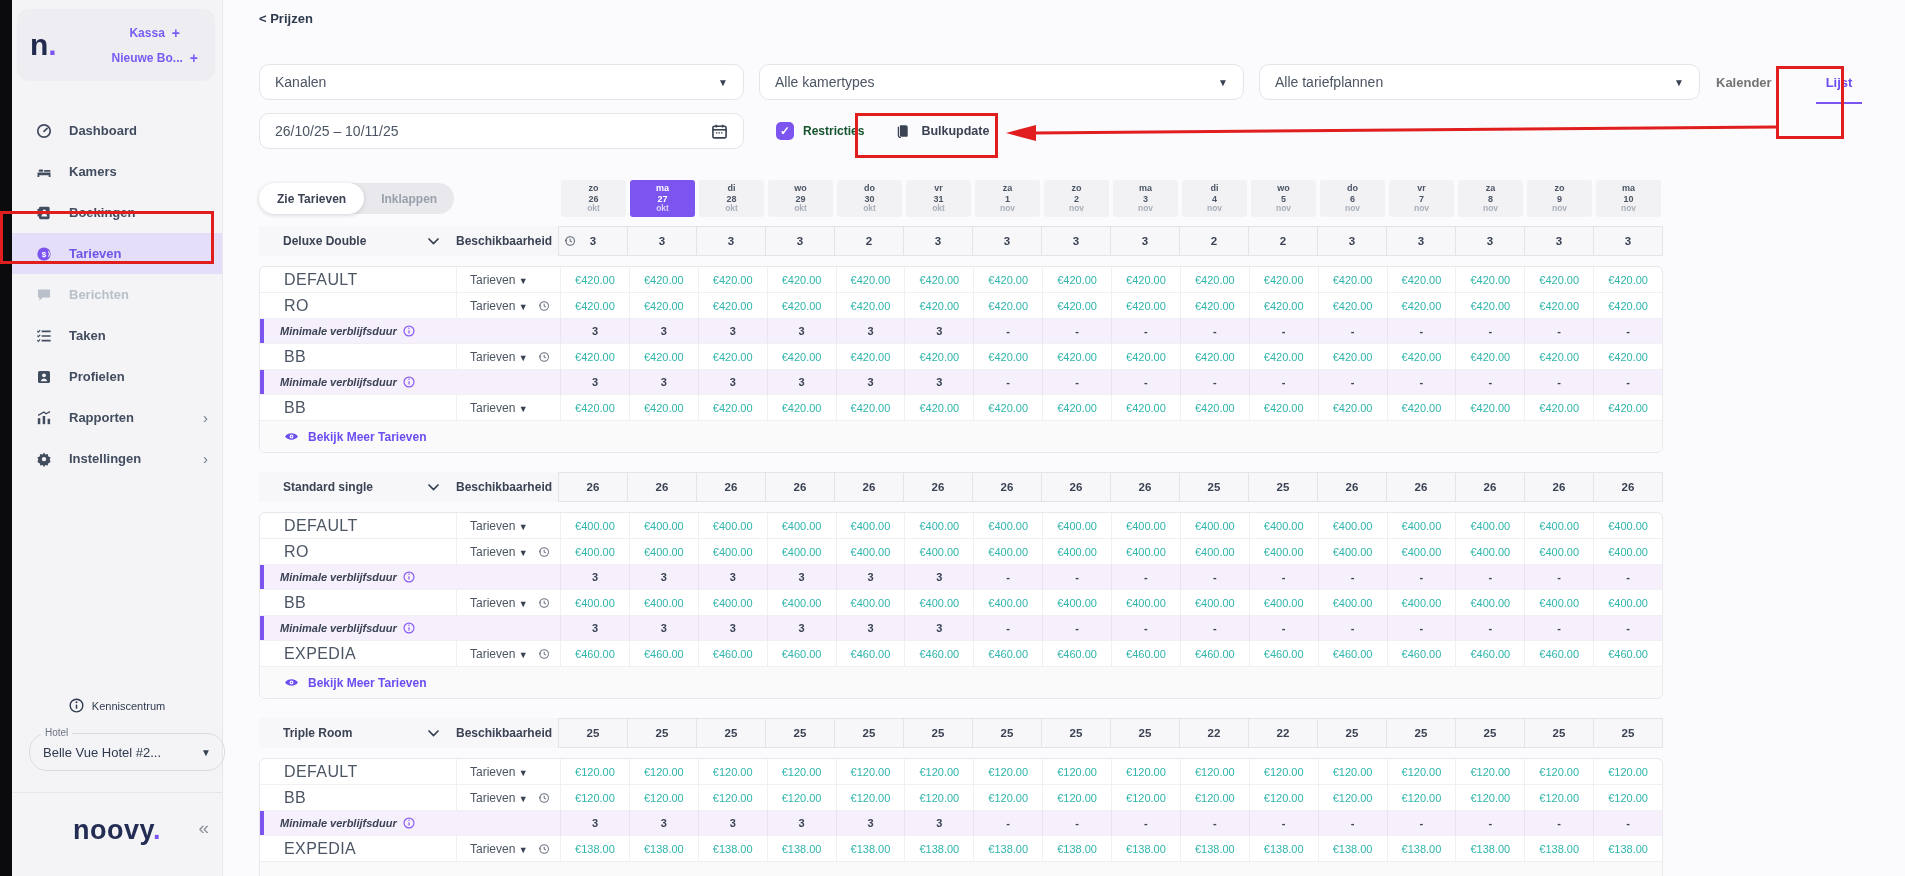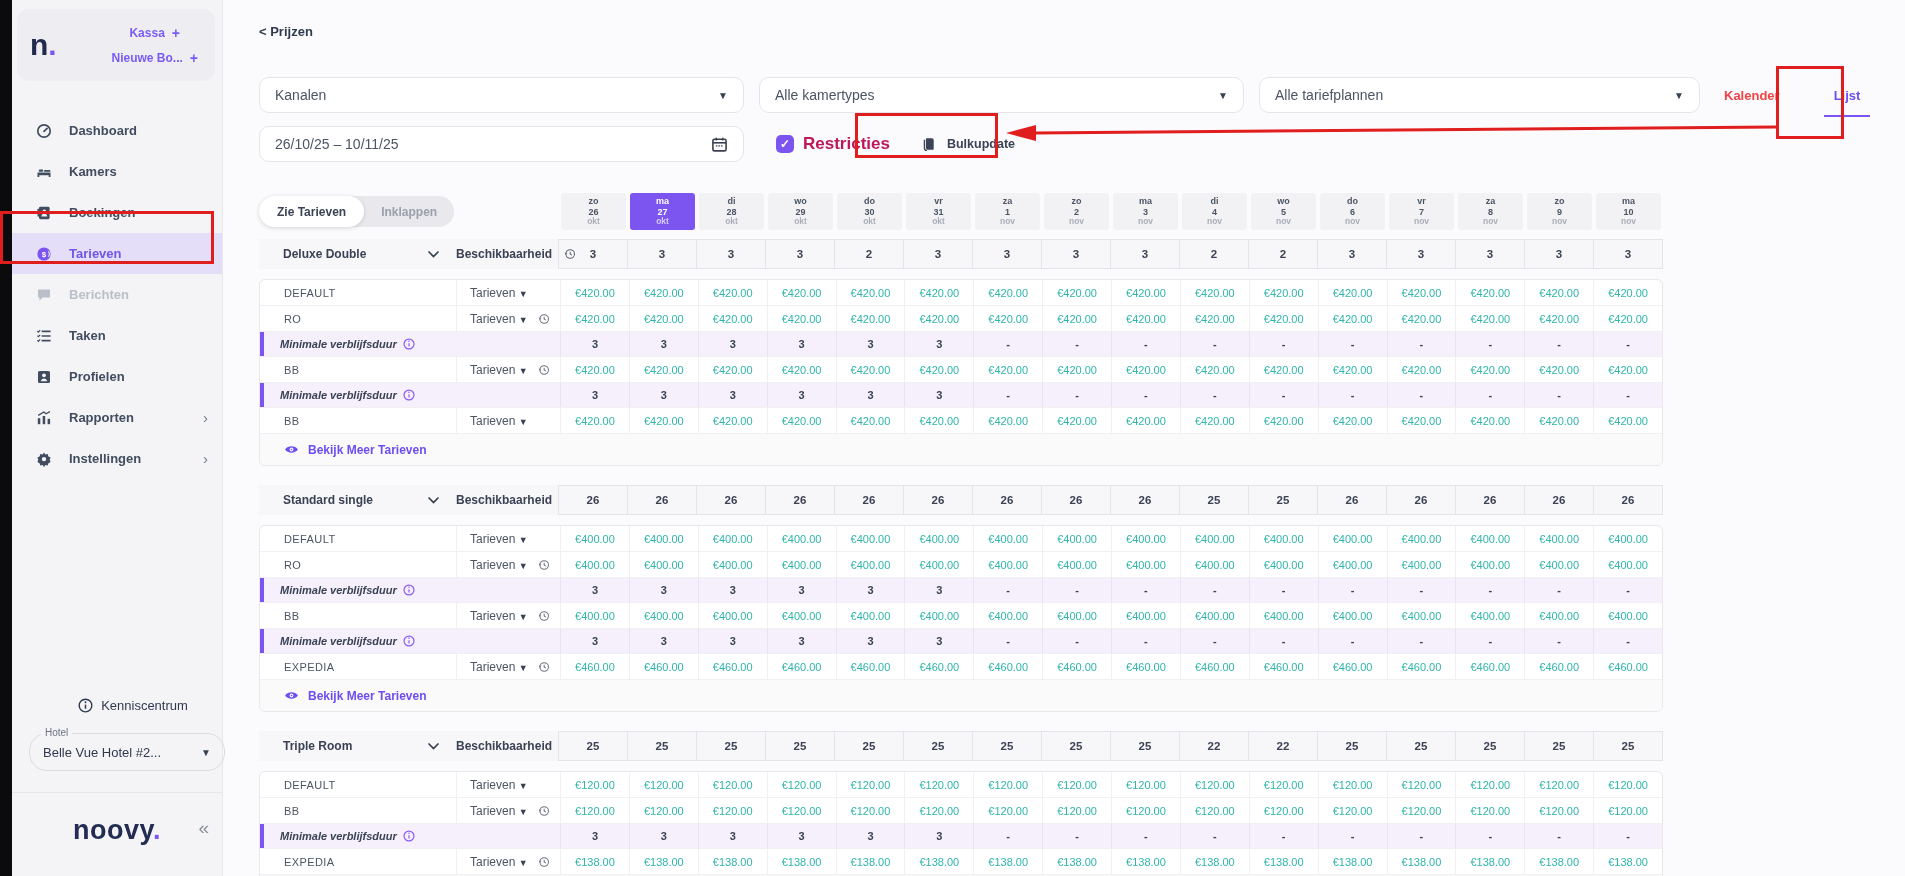--- a/index.html
+++ b/index.html
@@ -23,51 +23,51 @@
   .nav { margin-top:29px; }
   .nav-item { height:41px; display:flex; align-items:center; gap:17px; padding:0 14px 0 24px; font-size:13px; font-weight:600; color:#414c5e; cursor:pointer; }
   .nav-item.active { background:#e4def9; color:#6f56e8; }
   .nav-item.active .icn { color:#7c55f0; }
   .nav-item.disabled { color:#b9c0ca; }
   .nav-item .icn { color:#414c5e; }
   .nav-item.disabled .icn { color:#b9c0ca; }
   .nav-chevron { margin-left:auto; color:#707a8a; font-size:15px; font-weight:400; }
   .icn { display:inline-flex; }
   .icn svg { width:16px; height:16px; display:block; }
-  .kennis { position:absolute; left:16px; top:698px; width:100%; display:flex; align-items:center; justify-content:center; gap:8px; font-size:13px; font-weight:500; color:#2f3a4f; cursor:pointer; }
+  .kennis { position:absolute; left:0; top:698px; width:100%; display:flex; align-items:center; justify-content:center; gap:8px; font-size:11px; font-weight:500; color:#2f3a4f; cursor:pointer; }
   .kennis .icn svg { width:15px; height:15px; }
   .hotel-select { position:absolute; left:17px; top:733px; width:196px; height:38px; border:1px solid #d9dbe1; border-radius:18px; display:flex; align-items:center; padding:0 13px; cursor:pointer; }
   .hotel-label { position:absolute; top:-7px; left:11px; background:#f4f4f7; padding:0 4px; font-size:10px; color:#6b7280; }
   .hotel-value { font-size:13px; color:#2f3a4f; white-space:nowrap; overflow:hidden; }
   .hotel-caret { margin-left:auto; font-size:10px; color:#374151; }
   .side-divider { position:absolute; top:792px; left:0; width:211px; border-top:1px solid #e5e6ea; }
   .brand-row { position:absolute; top:810px; left:0; width:100%; height:40px; display:flex; align-items:center; justify-content:center; }
   .brand-text { font-size:27px; font-weight:700; color:#232c52; letter-spacing:.5px; }
   .brand-dot { color:#7c55f0; }
   .collapse-btn { position:absolute; right:13px; top:817px; color:#8a9099; font-size:19px; cursor:pointer; }
 
   
   .main { position:absolute; left:223px; top:0; right:0; bottom:0; }
-  .breadcrumb { margin:24px 0 0 36px; font-size:13px; font-weight:700; color:#2f3a4f; cursor:pointer; width:max-content; }
+  .breadcrumb { margin:11px 0 0 36px; font-size:13px; font-weight:700; color:#2f3a4f; cursor:pointer; width:max-content; }
   .filters-row { display:flex; align-items:center; margin:38px 0 0 36px; height:36px; }
   .select, .date-input { height:36px; border:1px solid #e4e5ea; background:#fff; border-radius:10px; display:flex; align-items:center; padding:0 15px; font-size:14px; color:#4b5563; cursor:pointer; }
   .sel-caret { margin-left:auto; font-size:10px; color:#374151; }
   .f-channels { width:485px; }
   .f-rooms { width:485px; margin-left:15px; }
   .f-plans { width:441px; margin-left:15px; }
-  .view-btn { margin-left:16px; padding:0 8px; font-size:13px; font-weight:700; color:#ef4444; cursor:pointer; position:relative; }
+  .view-btn { margin-left:8px; padding:0 8px; font-size:13px; font-weight:700; color:#737373; cursor:pointer; position:relative; }
   .view-btn.list-active { margin-left:38px; color:#6d4df2; }
   .tab-underline { position:absolute; left:50%; transform:translateX(-50%); bottom:-14px; width:46px; height:2px; background:#7c55f0; }
   .row2 { display:flex; align-items:center; margin:13px 0 0 36px; height:36px; }
   .date-input { width:485px; cursor:pointer; }
   .cal-icn { margin-left:auto; color:#374151; }
   .cal-icn svg { width:17px; height:17px; display:block; }
   .restr { margin-left:32px; display:flex; align-items:center; gap:9px; cursor:pointer; }
   .checkbox { width:18px; height:18px; border-radius:5px; background:#7c55f0; color:#fff; display:flex; align-items:center; justify-content:center; font-size:12px; font-weight:700; }
-  .restr-label { font-size:17px; font-weight:700; color:#be185d; }
+  .restr-label { font-size:12px; font-weight:700; color:#14532d; }
   .bulk-btn { margin-left:32px; display:flex; align-items:center; gap:11px; font-size:12.5px; font-weight:700; color:#3a4254; cursor:pointer; }
   .bulk-btn .icn { color:#3a4254; }
   .bulk-btn .icn svg { width:14px; height:14px; }
 
   
   .table-wrap { margin:31px 0 0 36px; width:1404px; }
   .grid { display:grid; grid-template-columns:196px 104px repeat(16, 1fr); }
   .hdr-row { align-items:center; }
   .toggle-wrap { grid-column:1/3; display:flex; align-items:center; }
   .toggle { background:#e9e9ed; border-radius:17px; height:31px; display:inline-flex; align-items:center; }
@@ -86,21 +86,21 @@
   .hcell.room .icn { color:#374151; }
   .hcell.room .icn svg { width:11px; height:7px; }
   .hcell.avail-label { gap:12px; padding-left:1px; }
   .hcell.avail-label .icn { color:#5b6472; }
   .hcell.avail-label .icn svg { width:12px; height:12px; }
   .hcell.avail { justify-content:center; border:1px solid #e3e4e9; margin-left:-1px; font-size:11.5px; }
 
   .rate-card { margin-top:10px; border:1px solid #e7e7ec; border-radius:6px; background:#fff; overflow:hidden; margin-bottom:19px; }
   .row { height:26px; border-bottom:1px solid #f0f0f3; }
   .cell { display:flex; align-items:center; }
-  .rname { padding-left:24px; font-size:11px; color:#4b5563; letter-spacing:.4px; }
+  .rname { padding-left:24px; font-size:16px; color:#4b5563; letter-spacing:.4px; }
   .tar { border-left:1px solid #f0f0f3; padding:0 10px 0 13px; font-size:12px; color:#4b5563; justify-content:space-between; cursor:pointer; }
   .tar .caret { font-size:9px; color:#374151; }
   .tar .icn { color:#6b7280; }
   .tar .icn svg { width:12px; height:12px; }
   .price { justify-content:center; border-left:1px solid #f0f0f3; color:#2fb5ab; font-size:11px; cursor:pointer; }
   .row.minstay { background:#f5f0fc; box-shadow:inset 4px 0 0 #7c55f0; height:25px; }
   .mname { padding-left:20px; gap:6px; font-size:11px; font-weight:600; color:#3a4254;font-style:italic; }
   .mname .icn { color:#8b5cf6; }
   .mname .icn svg { width:12px; height:12px; }
   .msval { justify-content:center; border-left:1px solid #e9e2f5; font-size:11px; font-weight:600; color:#3a4254; cursor:pointer; }

